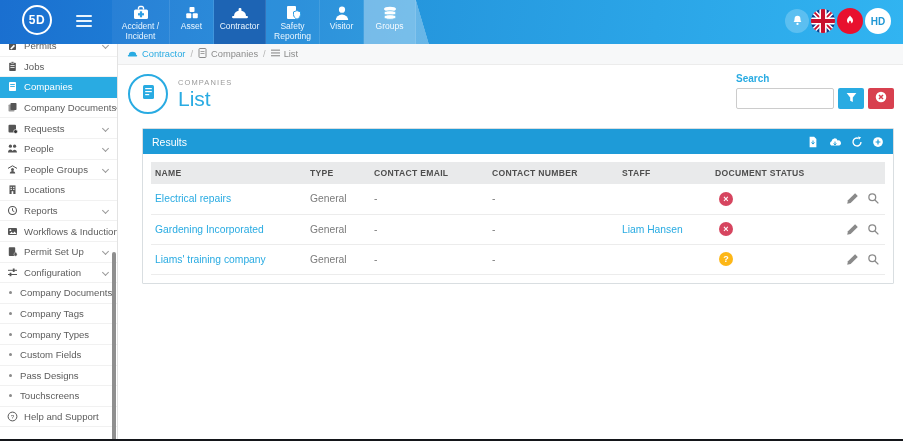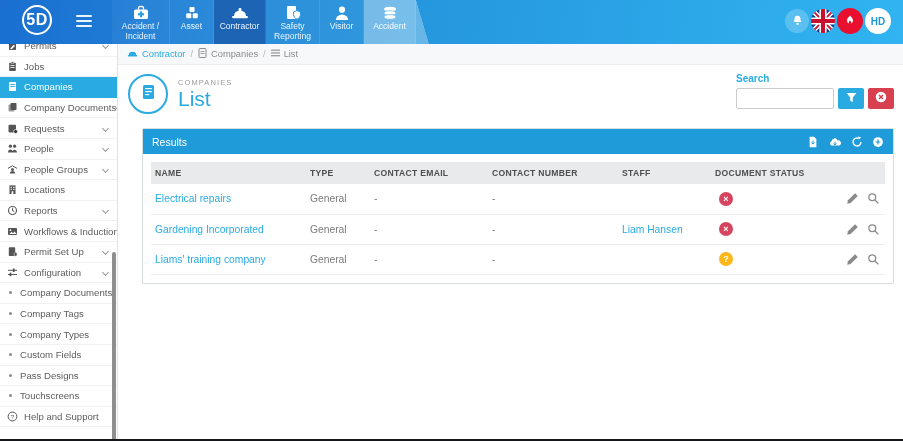--- a/index.html
+++ b/index.html
@@ -4,21 +4,21 @@
 <style>
   * { margin:0; padding:0; box-sizing:border-box; }
   html,body { width:903px; height:441px; overflow:hidden; background:#fff;
     font-family:"Liberation Sans", sans-serif; }
   .app { position:relative; width:903px; height:441px; background:#fff; overflow:hidden; }
 
   
   .navbar { position:absolute; left:0; top:0; width:903px; height:44px; z-index:40;
     background:linear-gradient(97deg,#1a6fd0 0%,#2596dd 45%,#31b4f1 100%); }
   .logo { position:absolute; left:22px; top:5px; width:30px; height:30px; border:2px solid #fff;
-    border-radius:50%; color:#fff; font-weight:bold; font-size:16px; display:flex;
+    border-radius:50%; color:#fff; font-weight:bold; font-size:12px; display:flex;
     align-items:center; justify-content:center; letter-spacing:0.5px; }
   .hamburger { position:absolute; left:76px; top:15px; width:16px; cursor:pointer; }
   .hamburger span { display:block; height:2px; background:#eaf5fd; margin-bottom:3px; border-radius:1px; }
   .modules { position:absolute; left:112px; top:0; height:44px; display:flex; }
   .mtab { height:44px; display:flex; flex-direction:column; align-items:center; justify-content:flex-start;
     padding-top:4px; color:#eaf6ff; font-size:8.5px; text-align:center; line-height:1.15;
     border-right:1px solid rgba(255,255,255,0.10); cursor:pointer; background:rgba(255,255,255,0.05); }
   .mtab .micon { height:18px; display:flex; align-items:center; }
   .mtab.t0{width:58px} .mtab.t1{width:44px} .mtab.t2{width:52px} .mtab.t3{width:54px} .mtab.t4{width:44px} .mtab.t5{width:52px}
   .mtab.active { background:#1d64b4; }
@@ -161,21 +161,21 @@
         <span class="mlabel">Visitor</span>
       </div>
       <div class="mtab t5 light">
         <span class="micon">
             <svg width="20" height="16" viewBox="0 0 20 16">
               <ellipse cx="10" cy="4" rx="6" ry="2.3" fill="#fff"></ellipse>
               <ellipse cx="10" cy="8" rx="6" ry="2.3" fill="#fff" stroke="#74c3ee" stroke-width="0.8"></ellipse>
               <ellipse cx="10" cy="12" rx="6" ry="2.3" fill="#fff" stroke="#74c3ee" stroke-width="0.8"></ellipse>
             </svg>
           </span>
-        <span class="mlabel">Accident</span>
+        <span class="mlabel">Groups</span>
       </div>
       <div class="fold"></div>
     </nav>
     <div class="nav-right">
       <div class="nav-circle bell-bg">
         <svg width="13" height="14" viewBox="0 0 16 16">
             <path fill="#fff" d="M8 1.6a3.6 3.6 0 0 1 3.6 3.6c0 3.1 1.2 3.9 1.2 3.9H3.2s1.2-.8 1.2-3.9A3.6 3.6 0 0 1 8 1.6z"></path>
             <circle cx="8" cy="11.6" r="1.4" fill="#fff"></circle>
           </svg>
       </div>

